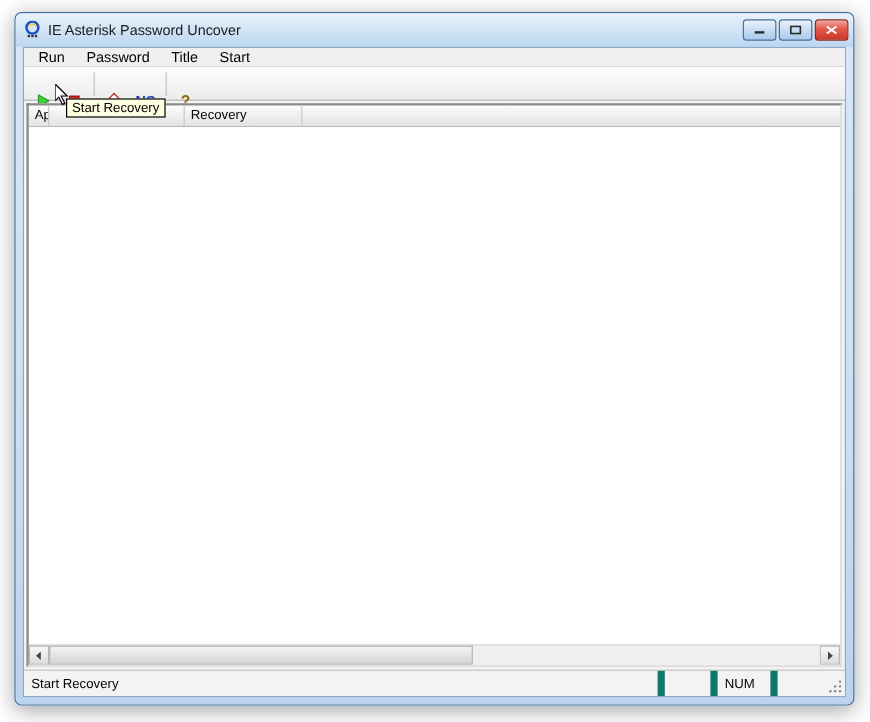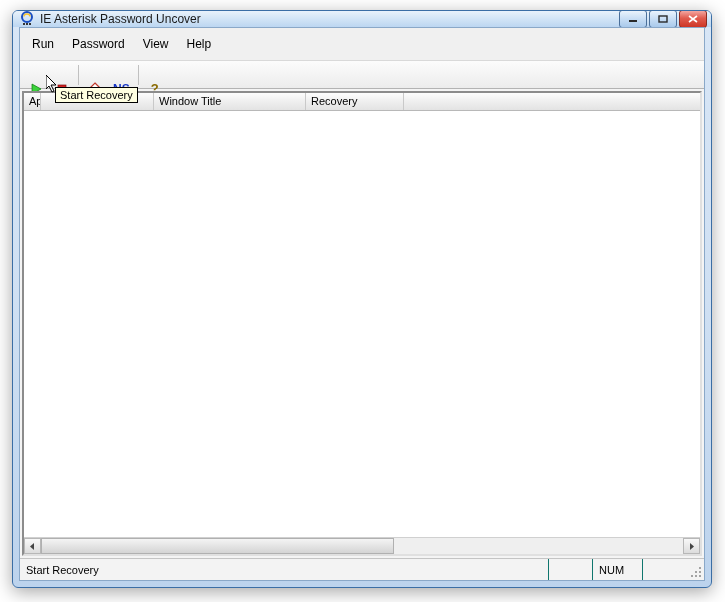--- a/index.html
+++ b/index.html
@@ -17,21 +17,21 @@
   width: 700px; height: 578px;
   background: linear-gradient(180deg, #d8e6f6 0%, #cfe0f3 50%, #bcd3ed 100%);
   border: 1px solid #3b6ea5;
   border-radius: 6px;
   box-shadow: 0 4px 18px rgba(0,0,0,0.35);
   display: flex;
   flex-direction: column;
   overflow: hidden;
 }
 .titlebar {
-  height: 16px;
+  height: 28px;
   display: flex;
   align-items: center;
   padding: 0 4px 0 6px;
   background: linear-gradient(180deg, #e9f2fb 0%, #d6e7f7 40%, #bcd6f1 100%);
 }
 .titlebar .app-icon {
   width: 16px; height: 16px;
   margin-right: 5px;
   position: relative;
 }
@@ -57,21 +57,21 @@
 .win-btn svg { display: block; }
 .client {
   flex: 1;
   margin: 0 6px 6px 6px;
   background: #f4f4f4;
   border: 1px solid #8aa8c8;
   display: flex;
   flex-direction: column;
 }
 .menubar {
-  height: 33px;
+  height: 16px;
   display: flex;
   align-items: center;
   gap: 2px;
   padding: 0 4px;
   background: #f0f0f0;
   border-bottom: 1px solid #d9d9d9;
 }
 .menu-item {
   padding: 2px 8px;
   color: #000;
@@ -174,21 +174,21 @@
   background: #f3f3f3;
   display: flex;
   align-items: center;
   font-size: 11px;
   color: #000;
 }
 .status-pane {
   padding: 0 6px;
   height: 100%;
   display: flex; align-items: center;
-  border-left: 1px solid #0f766e;
+  border-left: 6px solid #0f766e;
 }
 .status-pane:first-child { border-left: none; flex: 1; }
 .status-pane.small { width: 44px; justify-content: center; }
 .status-pane.num { width: 50px; }
 .grip {
   width: 18px; height: 100%;
   display: flex; align-items: flex-end; justify-content: flex-end;
   padding: 2px;
 }
 .grip svg { display: block; }
@@ -226,22 +226,22 @@
           </svg>
       </div>
     </div>
   </div>
 
   <div class="client">
 
     <div class="menubar">
       <span class="menu-item">Run</span>
       <span class="menu-item">Password</span>
-      <span class="menu-item">View</span>
-      <span class="menu-item">Help</span>
+      <span class="menu-item">Title</span>
+      <span class="menu-item">Start</span>
     </div>
 
     <div class="toolbar">
       <div class="tool-btn">
         <svg width="14" height="14">
           <polygon points="3,2 12,7 3,12" fill="#3bd13b" stroke="#0a7a0a" stroke-width="0.7"></polygon>
         </svg>
       </div>
       <div class="tool-btn">
         <svg width="14" height="14">
@@ -265,21 +265,20 @@
       <svg class="cursor-arrow" width="14" height="20">
         <polygon points="0,0 0,14 3,11 6,17 8,16 5,10 10,10" fill="#fff" stroke="#000" stroke-width="1"></polygon>
       </svg>
       <div class="tooltip">Start Recovery</div>
     </div>
 
     <div class="listview-wrap">
       <div class="lv-header">
         <div class="lv-col" style="width:17px;"><span>Application</span></div>
         <div class="lv-col" style="width:113px;background:transparent;border-right:1px solid #c9c9c9;"></div>
-        <div class="lv-col" style="width:152px;">Window Title</div>
         <div class="lv-col" style="width:98px;">Recovery</div>
       </div>
       <div class="lv-body"></div>
       <div class="lv-scroll-h">
         <div class="sb-btn">
           <svg width="7" height="7">
               <polygon points="5,0 5,7 1,3.5" fill="#444"></polygon>
             </svg>
         </div>
         <div class="sb-track">

